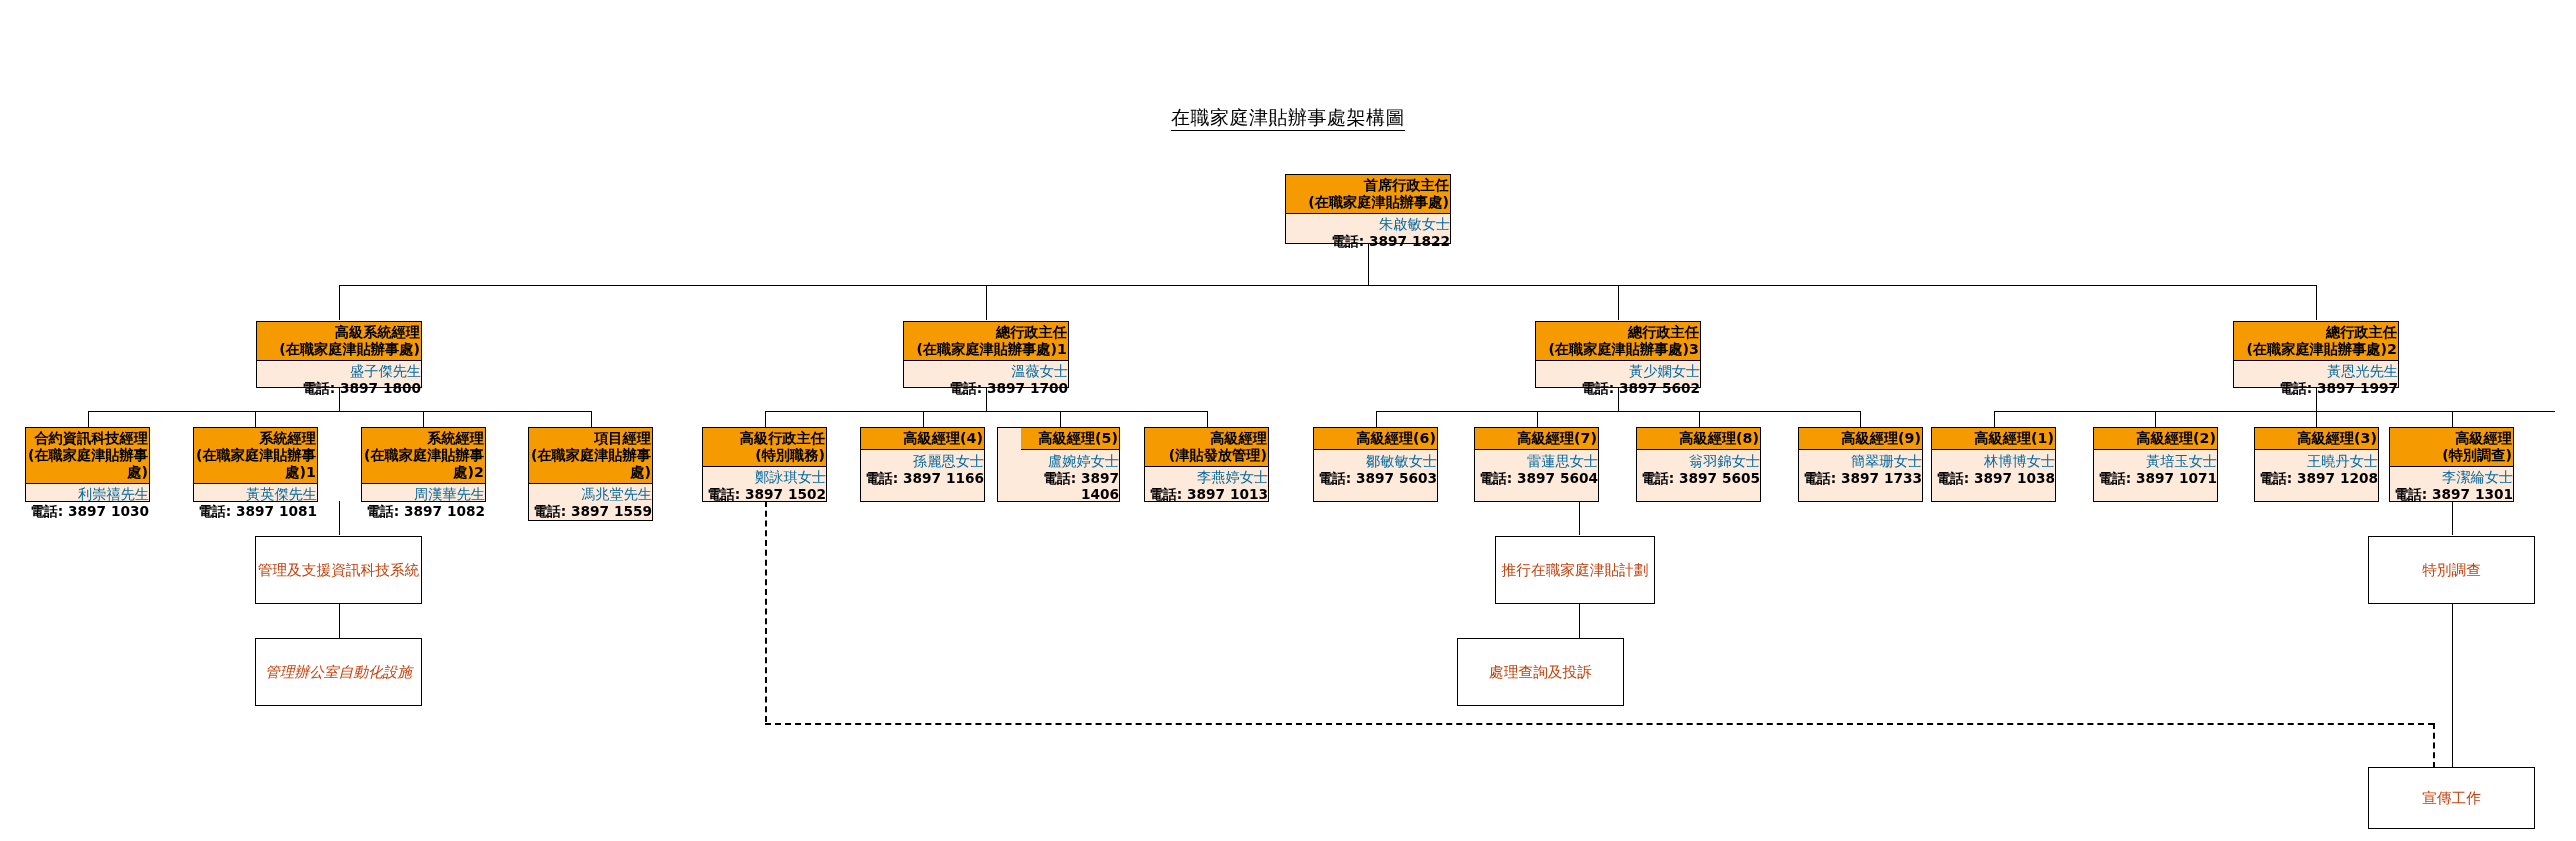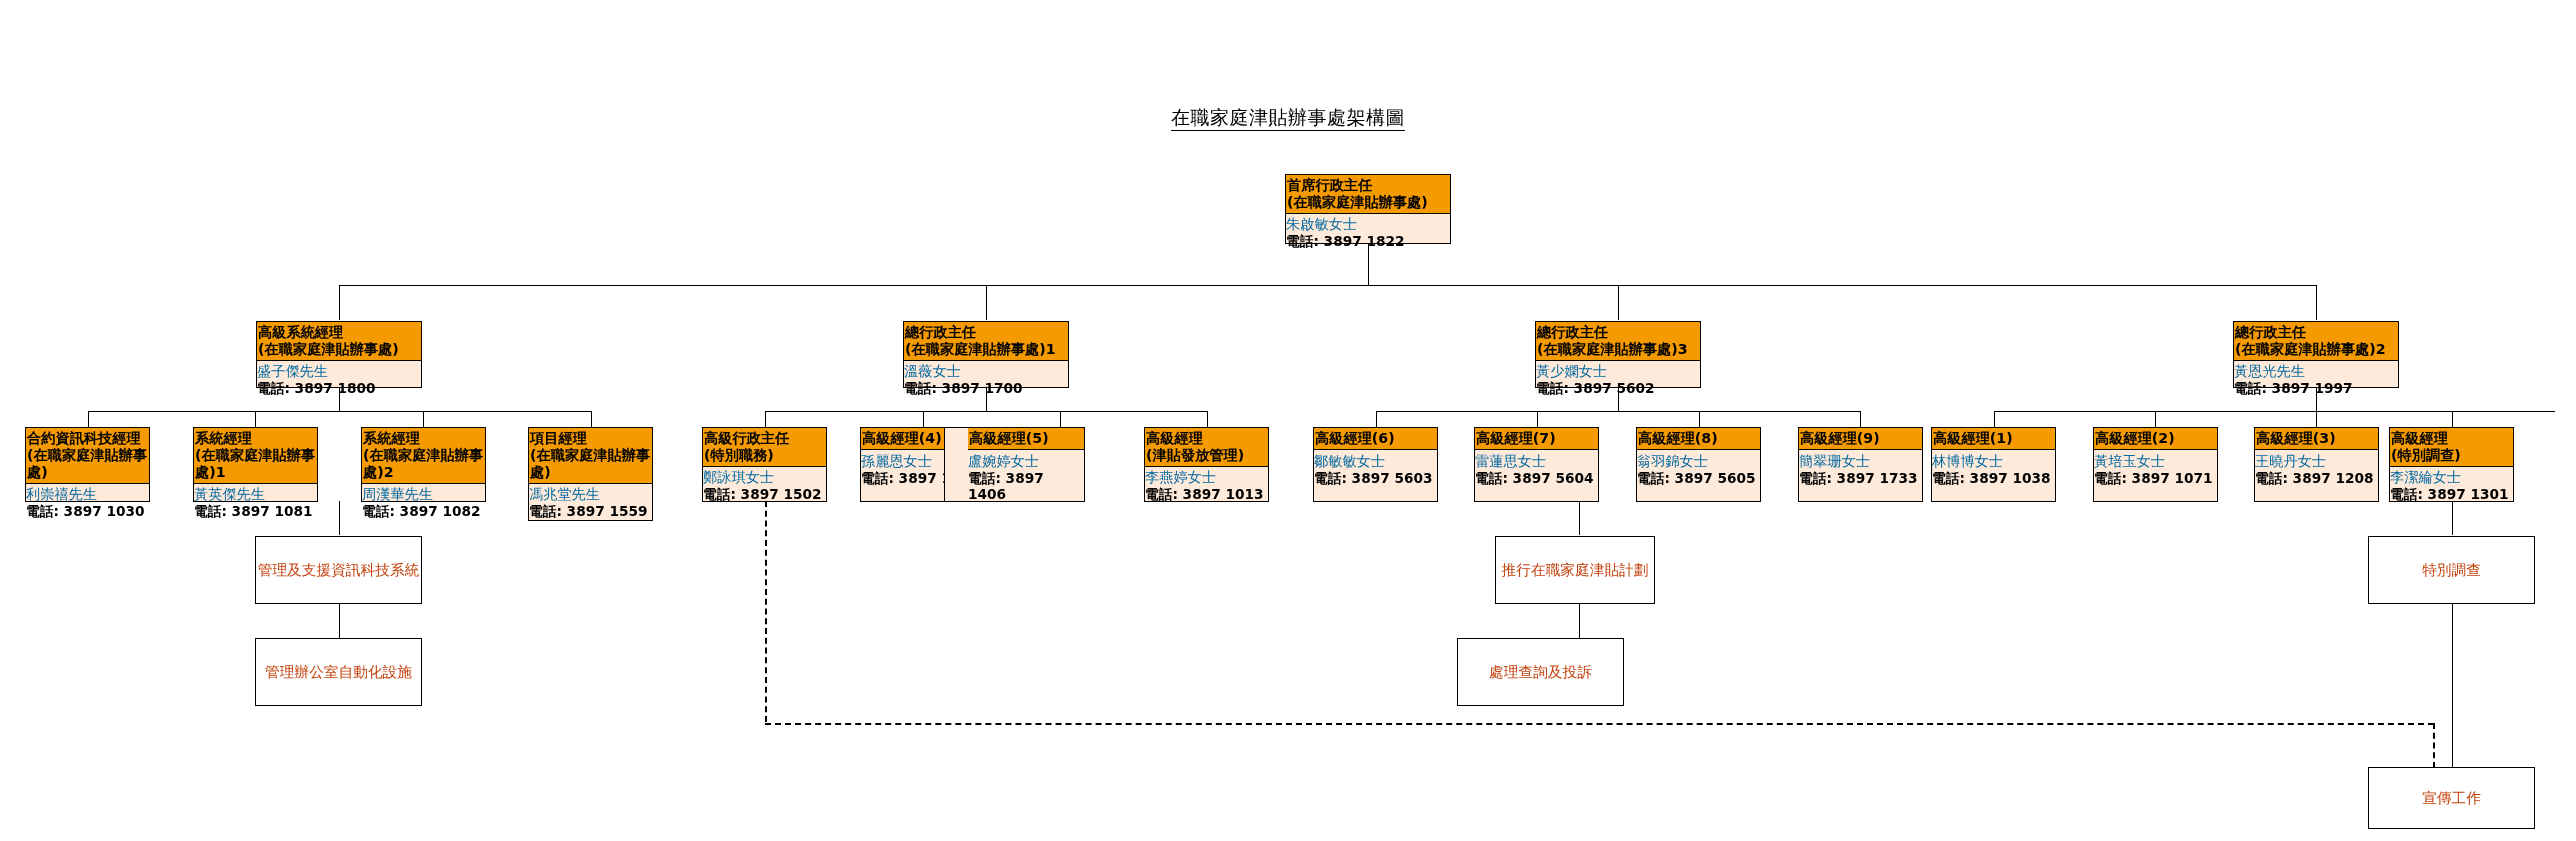--- a/index.html
+++ b/index.html
@@ -34,21 +34,21 @@
     padding-bottom: 1.6px;
   }
 
   
   .node {
     position: absolute;
     box-sizing: border-box;
     border: 1.6px solid #000000;
     background: #fdeadb;
     z-index: 5;
-    text-align: left;
+    text-align: right;
   }
   .node .title {
     background: #f59a00;
     color: #000000;
     font-weight: bold;
     font-size: 14.2px;
     line-height: 1.18;
     padding: 2.1px 1.1px 2.6px 1.1px;
     border-bottom: 1.6px solid #000000;
     white-space: pre-line;
@@ -236,21 +236,21 @@
     <div class="person">鄭詠琪女士</div>
     <div class="phone">電話: 3897 1502</div>
   </div>
 
   <div class="node" style="left:860px; top:427px; width:125px; height:75px;">
     <div class="title">高級經理(4)</div>
     <div class="person">孫麗恩女士</div>
     <div class="phone">電話: 3897 1166</div>
   </div>
 
-  <div class="node" style="left:944px; top:427px; width:141px; height:75px;padding-left:23px;">
+  <div class="node" style="left:997px; top:427px; width:123px; height:75px;padding-left:23px;">
     <div class="title">高級經理(5)</div>
     <div class="person">盧婉婷女士</div>
     <div class="phone">電話: 3897 1406</div>
   </div>
 
   <div class="node" style="left:1144px; top:427px; width:125px; height:75px;">
     <div class="title">高級經理
 (津貼發放管理)</div>
     <div class="person">李燕婷女士</div>
     <div class="phone">電話: 3897 1013</div>
@@ -300,21 +300,21 @@
 
   <div class="node" style="left:2389px; top:427px; width:125px; height:75px;">
     <div class="title">高級經理
 (特別調查)</div>
     <div class="person">李潔綸女士</div>
     <div class="phone">電話: 3897 1301</div>
   </div>
 
   <div class="fnode" style="left:255px; top:536px; width:167px; height:68px;">管理及支援資訊科技系統</div>
 
-  <div class="fnode" style="left:255px; top:638px; width:167px; height:68px;">管理辦公室自動化設施</div>
+  <div class="fnode" style="left:255px; top:638px; width:167px; height:68px;font-style:italic;">管理辦公室自動化設施</div>
 
   <div class="fnode" style="left:1495px; top:536px; width:160px; height:68px;">推行在職家庭津貼計劃</div>
 
   <div class="fnode" style="left:1457px; top:638px; width:167px; height:68px;">處理查詢及投訴</div>
 
   <div class="fnode" style="left:2368px; top:536px; width:167px; height:68px;">特別調查</div>
 
   <div class="fnode" style="left:2368px; top:767px; width:167px; height:62px;">宣傳工作</div>
 
 </div>

